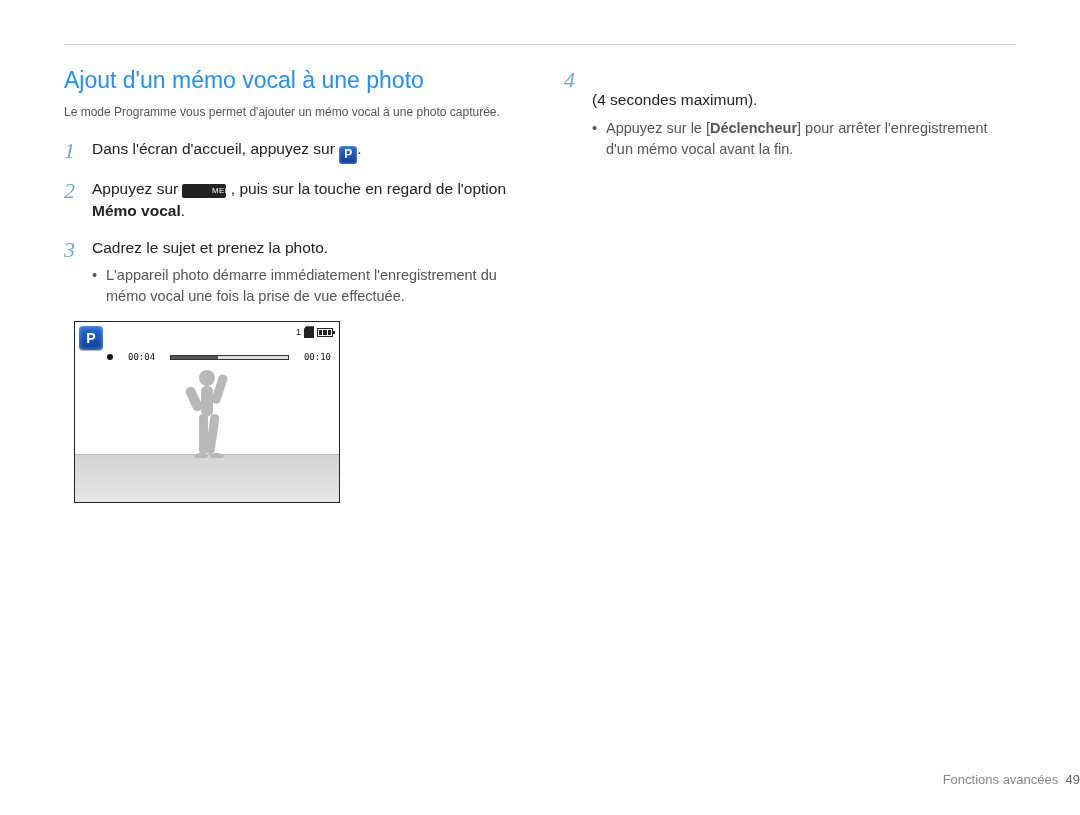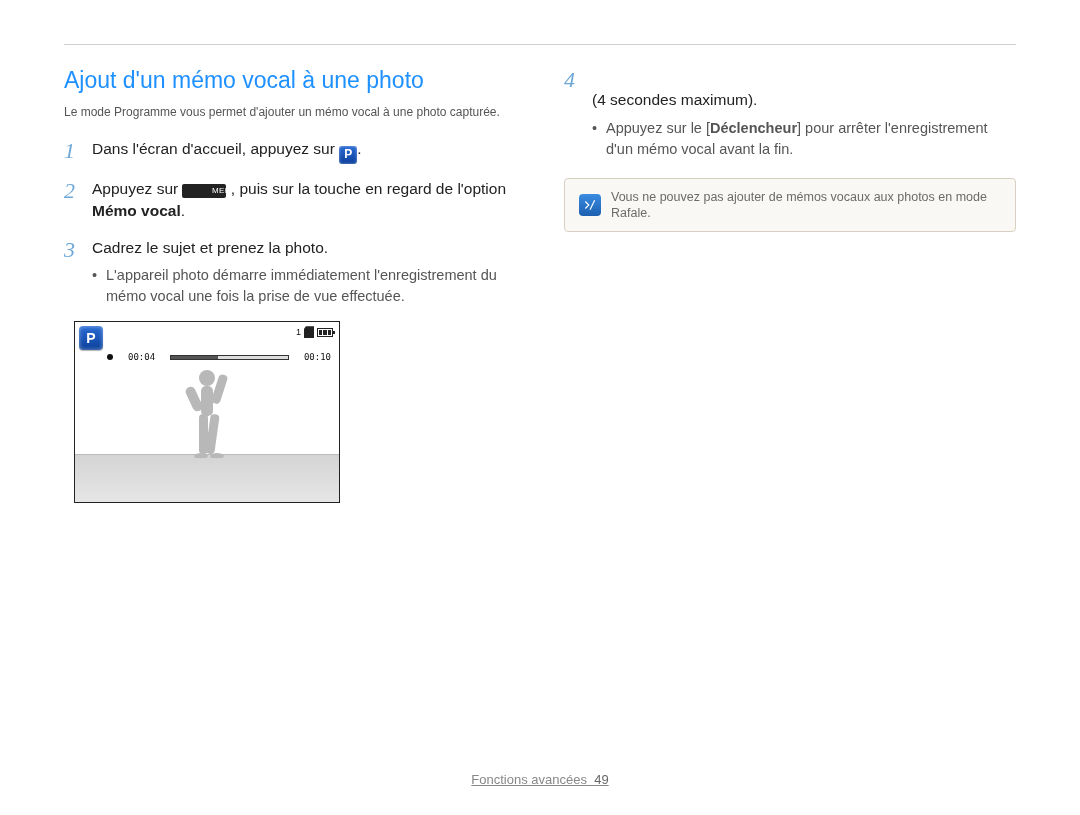--- a/index.html
+++ b/index.html
@@ -174,24 +174,23 @@
     background: linear-gradient(#3a8de0,#1c5fb0);
     display:flex; align-items:center; justify-content:center;
   }
   .note-icon svg { width:14px; height:14px; }
   .note-text { font-size: 12.5px; color: #6b6b6b; line-height:1.3; }
 
   .footer {
     position: absolute;
     bottom: 28px;
     left: 0; right: 0;
-    text-align: center;
+    text-align: right;
     font-size: 13px;
     color: #888;
-    text-decoration: underline;
   }
   .footer .pn { color:#666; }
 </style>
 </head>
 <body>
 
 <div class="page">
 
   <hr class="rule">
 
@@ -281,29 +280,20 @@
         <div class="step-num">4</div>
         <div class="step-body">
           <br>
           <span>(4 secondes maximum).</span>
           <div class="sub">
             <span>Appuyez sur le [</span><span class="bold">Déclencheur</span><span>] pour arrêter l'enregistrement d'un mémo vocal avant la fin.</span>
           </div>
         </div>
       </div>
 
-      <div class="note-box">
-        <div class="note-icon">
-          <svg viewBox="0 0 24 24" fill="none" stroke="#fff" stroke-width="2">
-            <path d="M4 6 L10 12 L4 18"></path>
-            <path d="M20 4 L12 20"></path>
-          </svg>
-        </div>
-        <div class="note-text">Vous ne pouvez pas ajouter de mémos vocaux aux photos en mode Rafale.</div>
-      </div>
 
     </div>
 
   </div>
 
   <div class="footer">
     <span>Fonctions avancées</span>&nbsp;&nbsp;<span class="pn">49</span>
   </div>
 
 </div>

